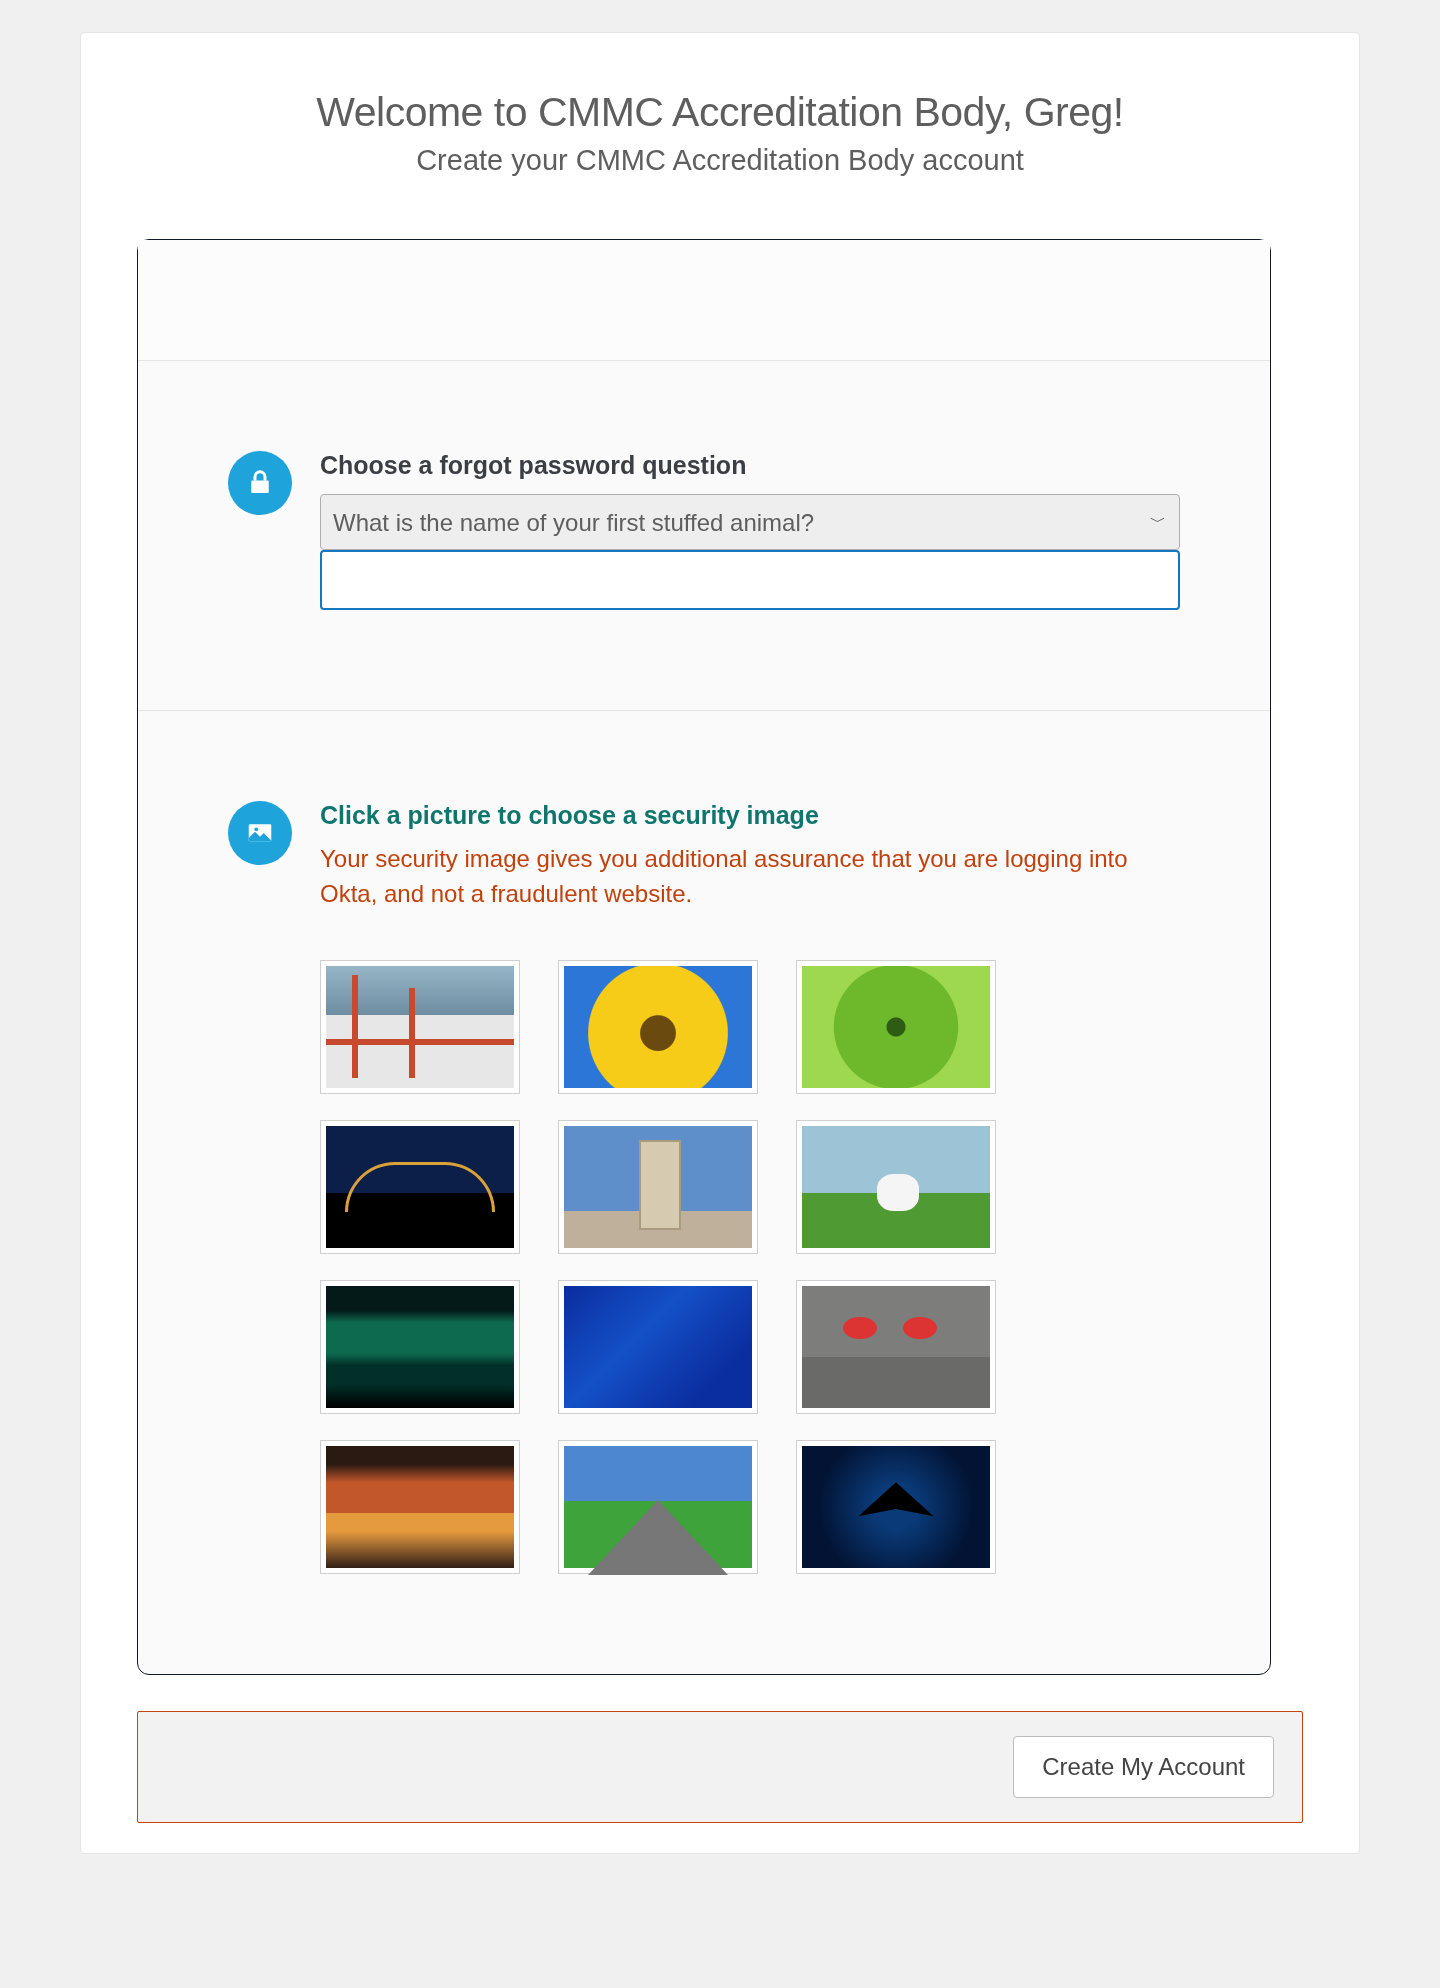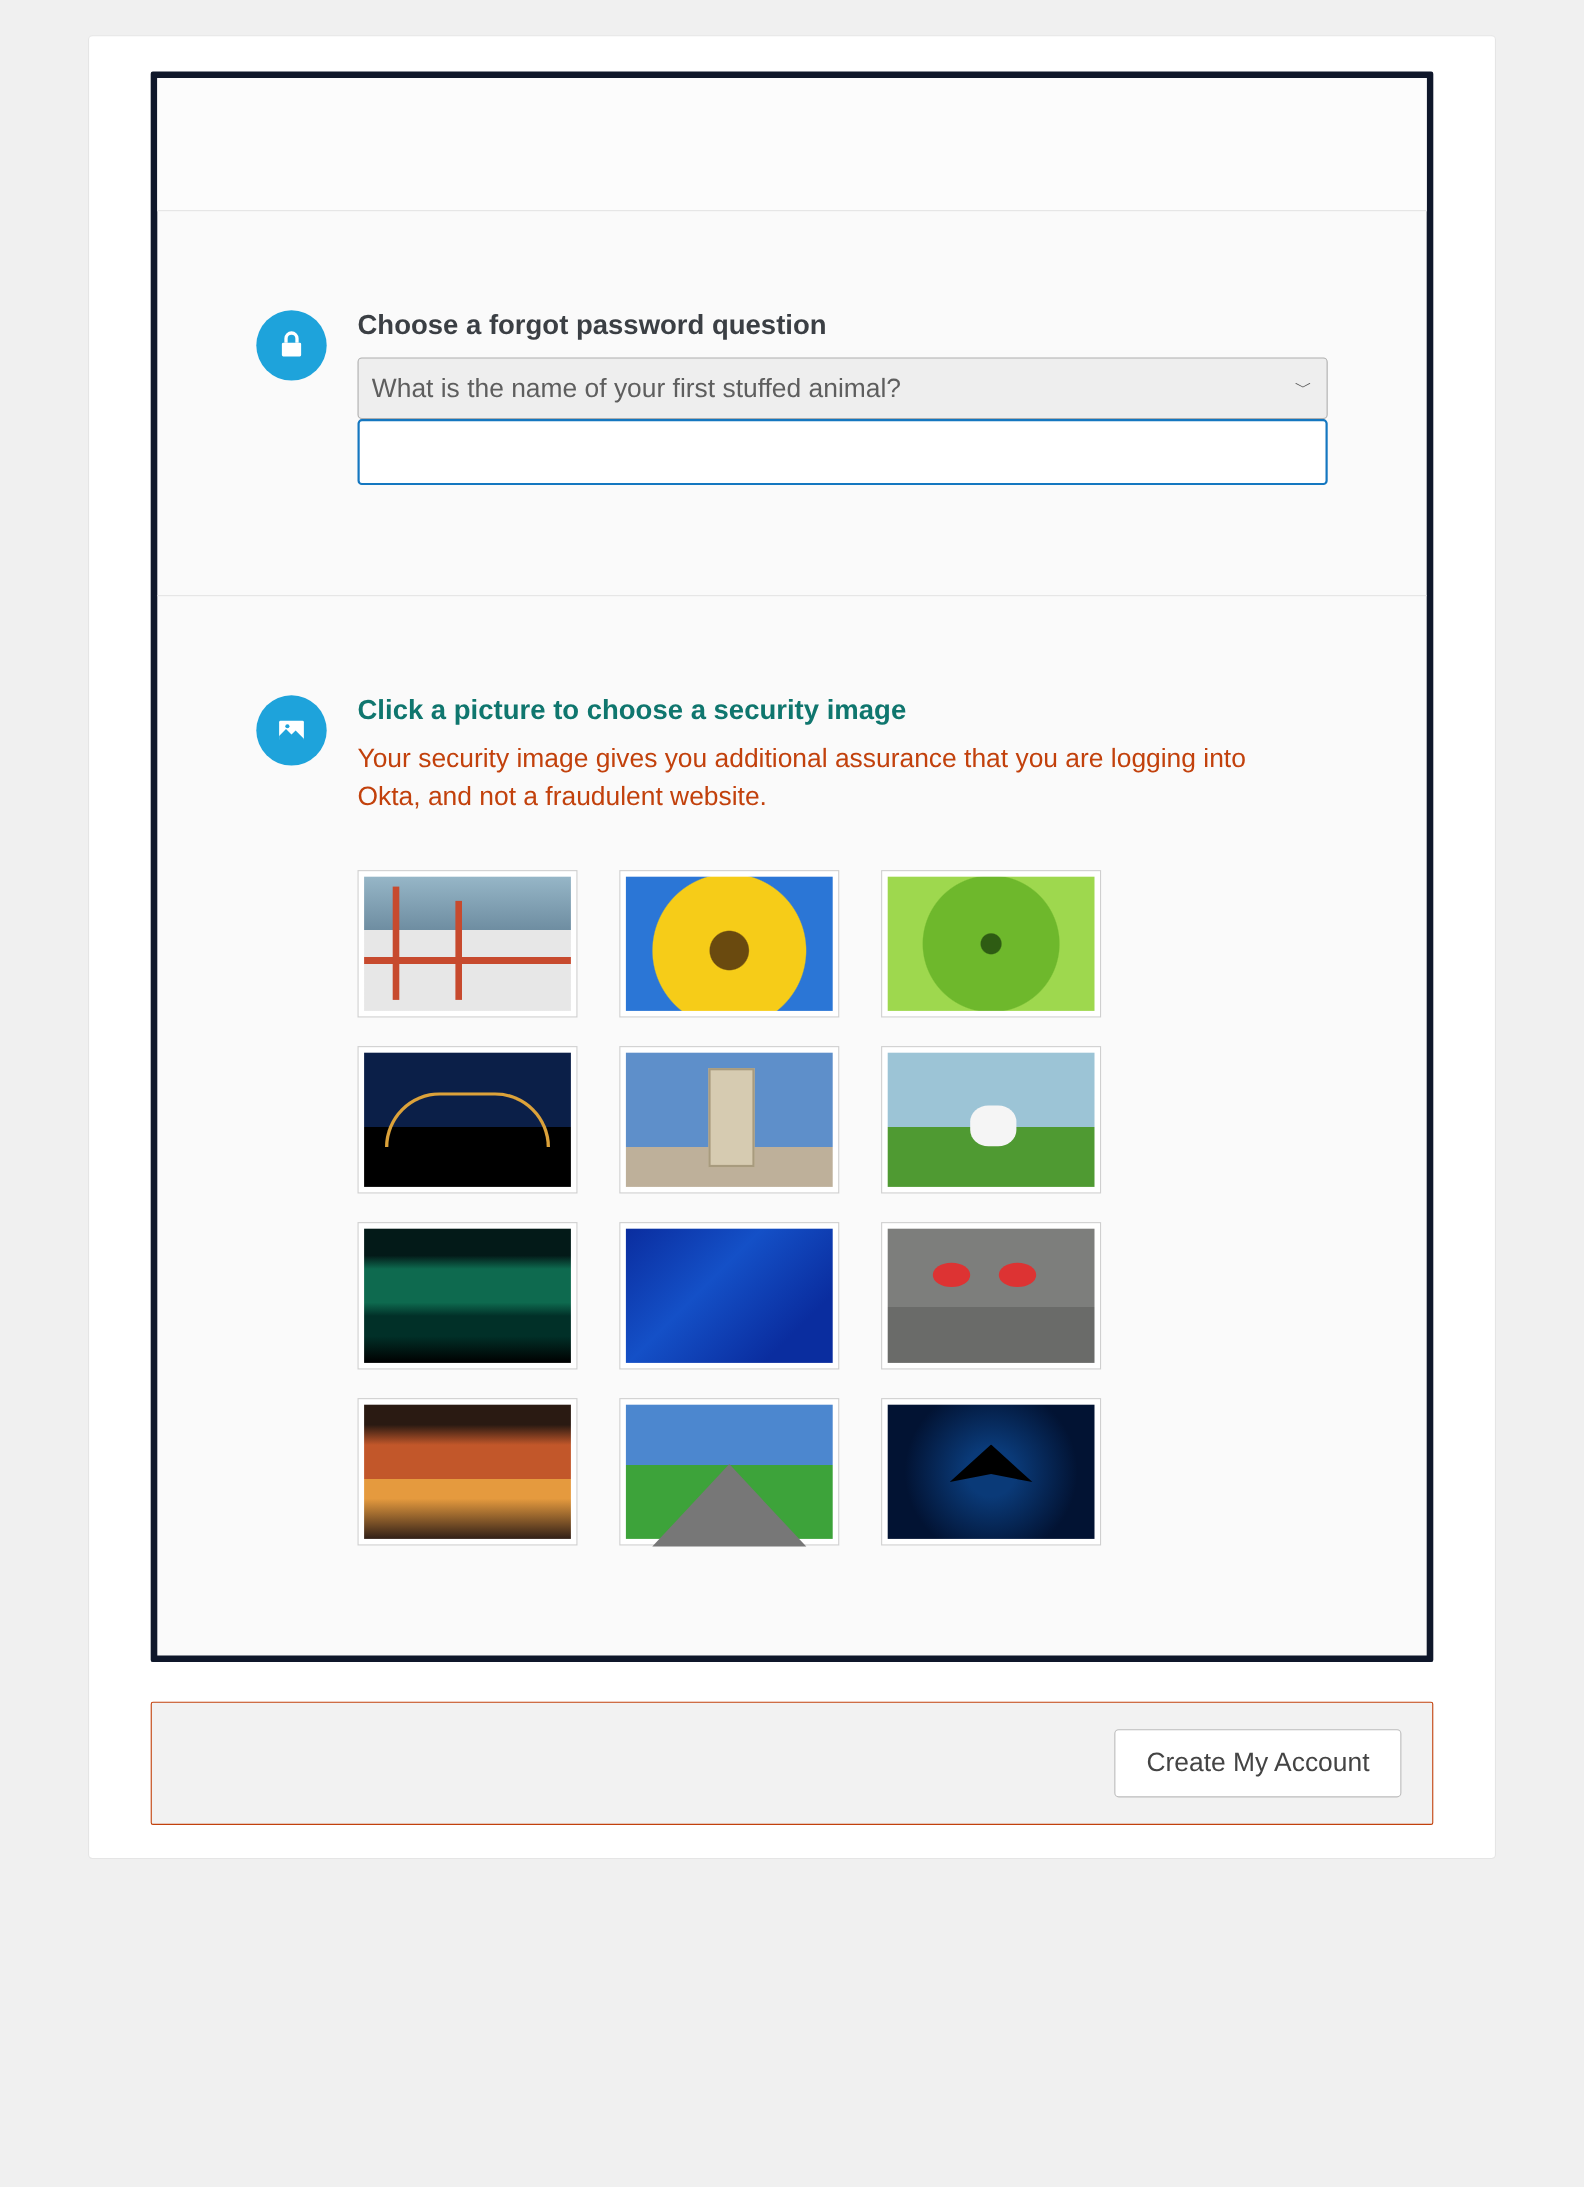--- a/index.html
+++ b/index.html
@@ -35,23 +35,23 @@
     letter-spacing: -0.5px;
     color: #5e5e5e;
   }
   .welcome-sub {
     margin: 8px 0 0 0;
     font-weight: 400;
     font-size: 29px;
     color: #5e5e5e;
   }
   .panel {
-    margin: 32px 56px 0 56px;
-    border: 6px solid #0f172a;
-    border-radius: 2px;
+    margin: 32px 88px 0 56px;
+    border: 1px solid #0f172a;
+    border-radius: 12px;
     background: #fafafa;
     box-sizing: border-box;
   }
   .panel-band {
     height: 120px;
     border-bottom: 1px solid #e4e4e4;
     background: #fcfcfc;
   }
   .section {
     display: flex;
@@ -200,20 +200,24 @@
     color: #444;
     cursor: pointer;
   }
 </style>
 </head>
 <body>
 
 <div class="page">
   <div class="card">
 
+    <div class="card-header">
+      <h1 class="welcome-title">Welcome to CMMC Accreditation Body, Greg!</h1>
+      <p class="welcome-sub">Create your CMMC Accreditation Body account</p>
+    </div>
 
     <div class="panel">
       <div class="panel-band"></div>
 
       <div class="section">
         <div class="section-icon-col">
           <div class="section-icon">
             <svg width="30" height="30" viewBox="0 0 24 24" fill="none" stroke="#ffffff" stroke-width="2">
               <rect x="5" y="10" width="14" height="10" rx="1" fill="#ffffff" stroke="none"></rect>
               <path d="M8 10 V7 a4 4 0 0 1 8 0 v3" stroke="#ffffff" stroke-width="2.4" fill="none"></path>

